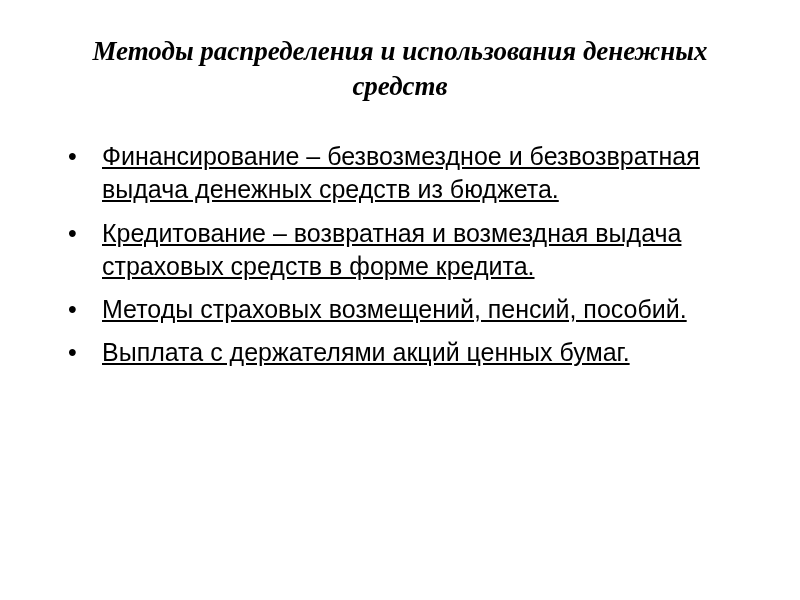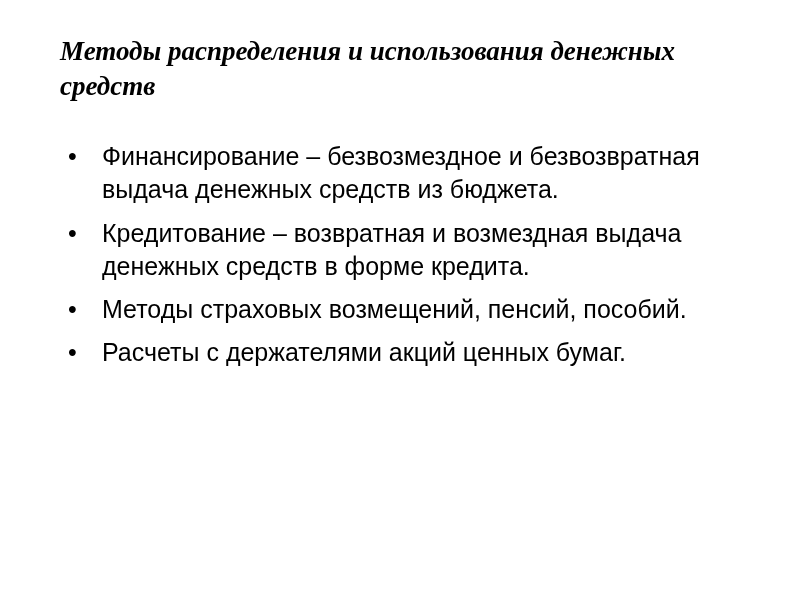--- a/index.html
+++ b/index.html
@@ -17,21 +17,21 @@
     position: relative;
     width: 800px;
     height: 600px;
     box-sizing: border-box;
   }
   .slide-title {
     position: absolute;
     top: 34px;
     left: 60px;
     width: 680px;
-    text-align: left;
+    text-align: center;
     font-family: "Liberation Serif", serif;
     font-style: italic;
     font-weight: bold;
     font-size: 27px;
     line-height: 1.30;
     color: #000000;
   }
   .bullet-list {
     position: absolute;
     top: 140px;
@@ -51,41 +51,42 @@
   }
   .bullet-item .marker {
     position: absolute;
     left: 38px;
     top: 0px;
     font-size: 25px;
     line-height: 1.33;
   }
   .bullet-text {
     display: block;
+    text-decoration: underline;
   }
 </style>
 </head>
 <body>
 
 <div class="slide">
 
   <div class="slide-title">Методы распределения и использования денежных средств</div>
 
   <ul class="bullet-list">
     <li class="bullet-item">
       <span class="marker">•</span>
       <span class="bullet-text">Финансирование – безвозмездное и безвозвратная выдача денежных средств из бюджета.</span>
     </li>
     <li class="bullet-item">
       <span class="marker">•</span>
-      <span class="bullet-text">Кредитование – возвратная и возмездная выдача денежных средств в форме кредита.</span>
+      <span class="bullet-text">Кредитование – возвратная и возмездная выдача страховых средств в форме кредита.</span>
     </li>
     <li class="bullet-item">
       <span class="marker">•</span>
       <span class="bullet-text">Методы страховых возмещений, пенсий, пособий.</span>
     </li>
     <li class="bullet-item">
       <span class="marker">•</span>
-      <span class="bullet-text">Расчеты с держателями акций ценных бумаг.</span>
+      <span class="bullet-text">Выплата с держателями акций ценных бумаг.</span>
     </li>
   </ul>
 
 </div>
 
 </body></html>

